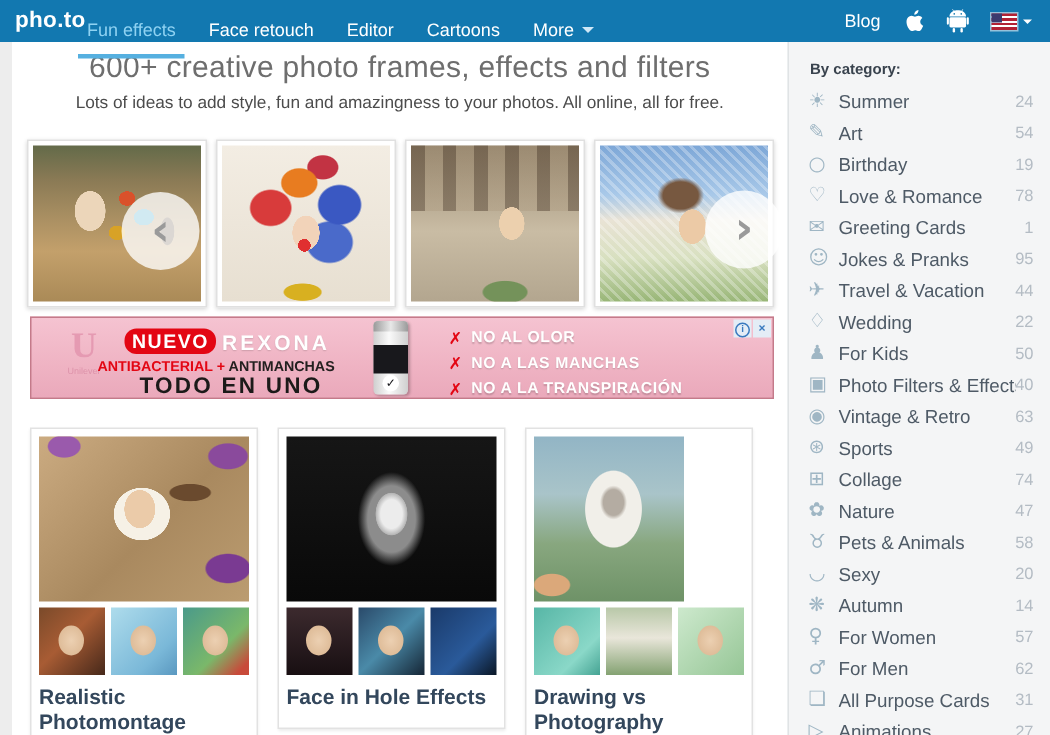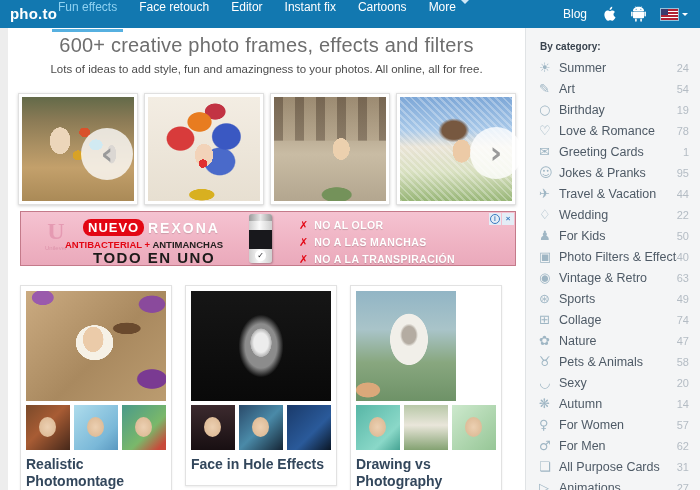--- a/index.html
+++ b/index.html
@@ -4,21 +4,21 @@
 <style>
   html,body{margin:0;padding:0;background:#fff;}
   .stage{position:relative;width:700px;height:490px;overflow:hidden;
          font-family:"Liberation Sans","DejaVu Sans",sans-serif;background:#fff;}
 
   
   .nav{position:absolute;left:0;top:0;width:700px;height:28px;background:#1278b0;z-index:5;}
   .logo{position:absolute;left:10px;top:0;height:28px;line-height:28px;color:#fff;
         font-weight:bold;font-size:15px;letter-spacing:.2px;cursor:pointer;}
   .nav-items{position:absolute;left:52px;top:0;height:28px;display:flex;align-items:stretch;}
-  .nav-item{display:flex;padding:0 6px;margin-right:10px;height:32px;
+  .nav-item{display:flex;align-items:center;padding:0 6px;margin-right:10px;height:39px;
             color:#fff;font-size:12px;cursor:pointer;position:relative;white-space:nowrap;}
   .nav-item.active{color:#8fd2f2;}
   .nav-item.active::after{content:"";position:absolute;left:0;right:0;bottom:0;height:3px;background:#56b0e0;}
   .caret{width:0;height:0;border-left:4px solid transparent;border-right:4px solid transparent;
          border-top:4px solid #cfe8f7;margin-left:5px;}
   .nav-right{position:absolute;right:12px;top:0;height:28px;display:flex;align-items:center;gap:15px;}
   .blog{color:#fff;font-size:12px;cursor:pointer;}
   .os-icon{display:flex;align-items:center;cursor:pointer;}
   .flag-wrap{display:flex;align-items:center;cursor:pointer;}
   .flag{position:relative;width:17px;height:11px;
@@ -172,23 +172,20 @@
         <div class="nav-item active">
           <span>Fun effects</span>
         </div>
         <div class="nav-item">
           <span>Face retouch</span>
         </div>
         <div class="nav-item">
           <span>Editor</span>
         </div>
         <div class="nav-item">
-          <span>Instant fix</span>
-        </div>
-        <div class="nav-item">
           <span>Cartoons</span>
         </div>
         <div class="nav-item">
           <span>More</span>
           <span class="caret"></span>
         </div>
       </div>
     <div class="nav-right">
       <span class="blog">Blog</span>
       <span class="os-icon">

